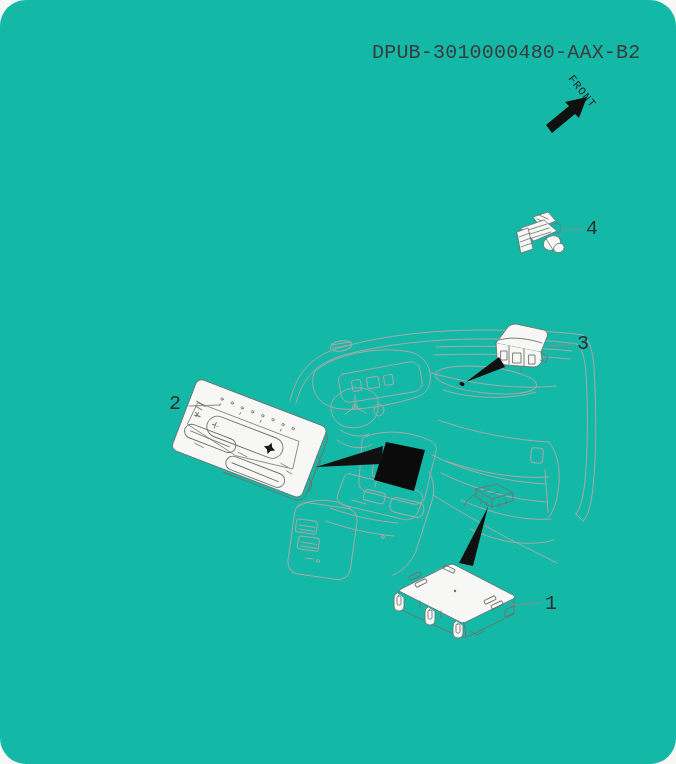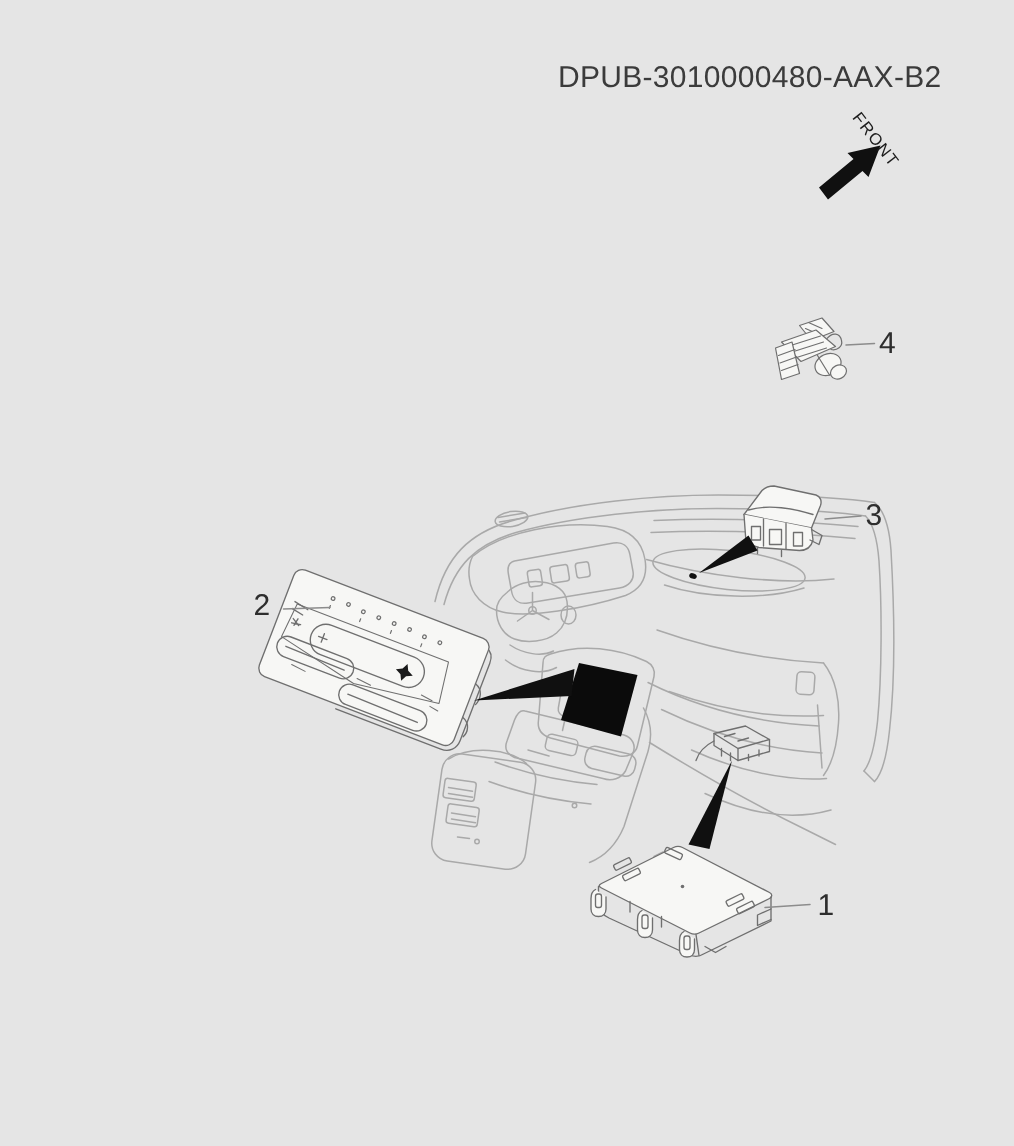--- a/index.html
+++ b/index.html
@@ -1,18 +1,18 @@
 <!DOCTYPE html>
 <html><head>
 <meta charset="utf-8">
 <style>
   html,body{margin:0;padding:0;background:#f7f7f5;}
   .stage{
-    position:relative;width:676px;height:764px;background:#e5e5e5;
-    overflow:hidden;font-family:Liberation Sans, sans-serif;
+    position:relative;width:676px;height:764px;background:#14b8a6;
+    overflow:hidden;font-family:Liberation Mono, monospace;border-radius:26px;
   }
   .stage svg{position:absolute;left:0;top:0;}
   .part-number{
     position:absolute;left:372px;top:41px;font-size:20px;color:#3b3b3b;
     letter-spacing:.2px;white-space:nowrap;
   }
   .callout{
     position:absolute;font-size:20px;color:#2e2e2e;line-height:22px;
   }
   .callout-1{left:545px;top:593px;}

